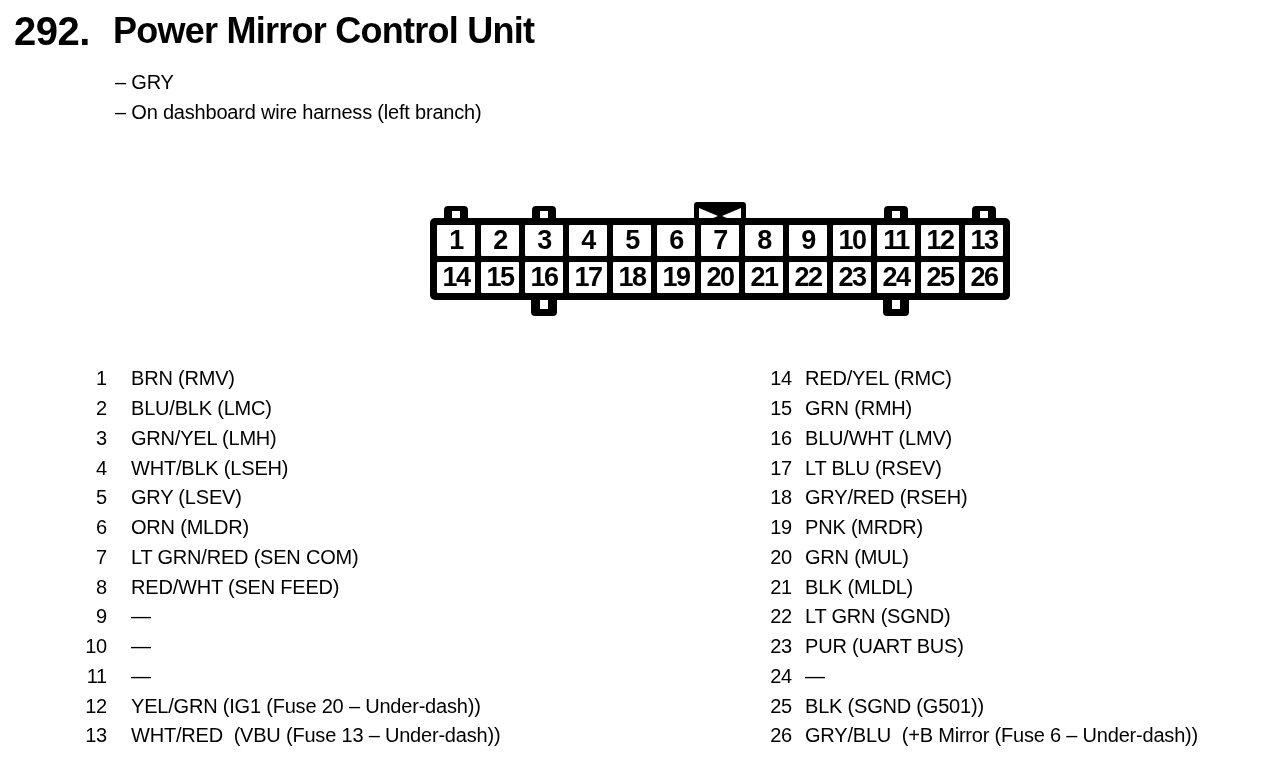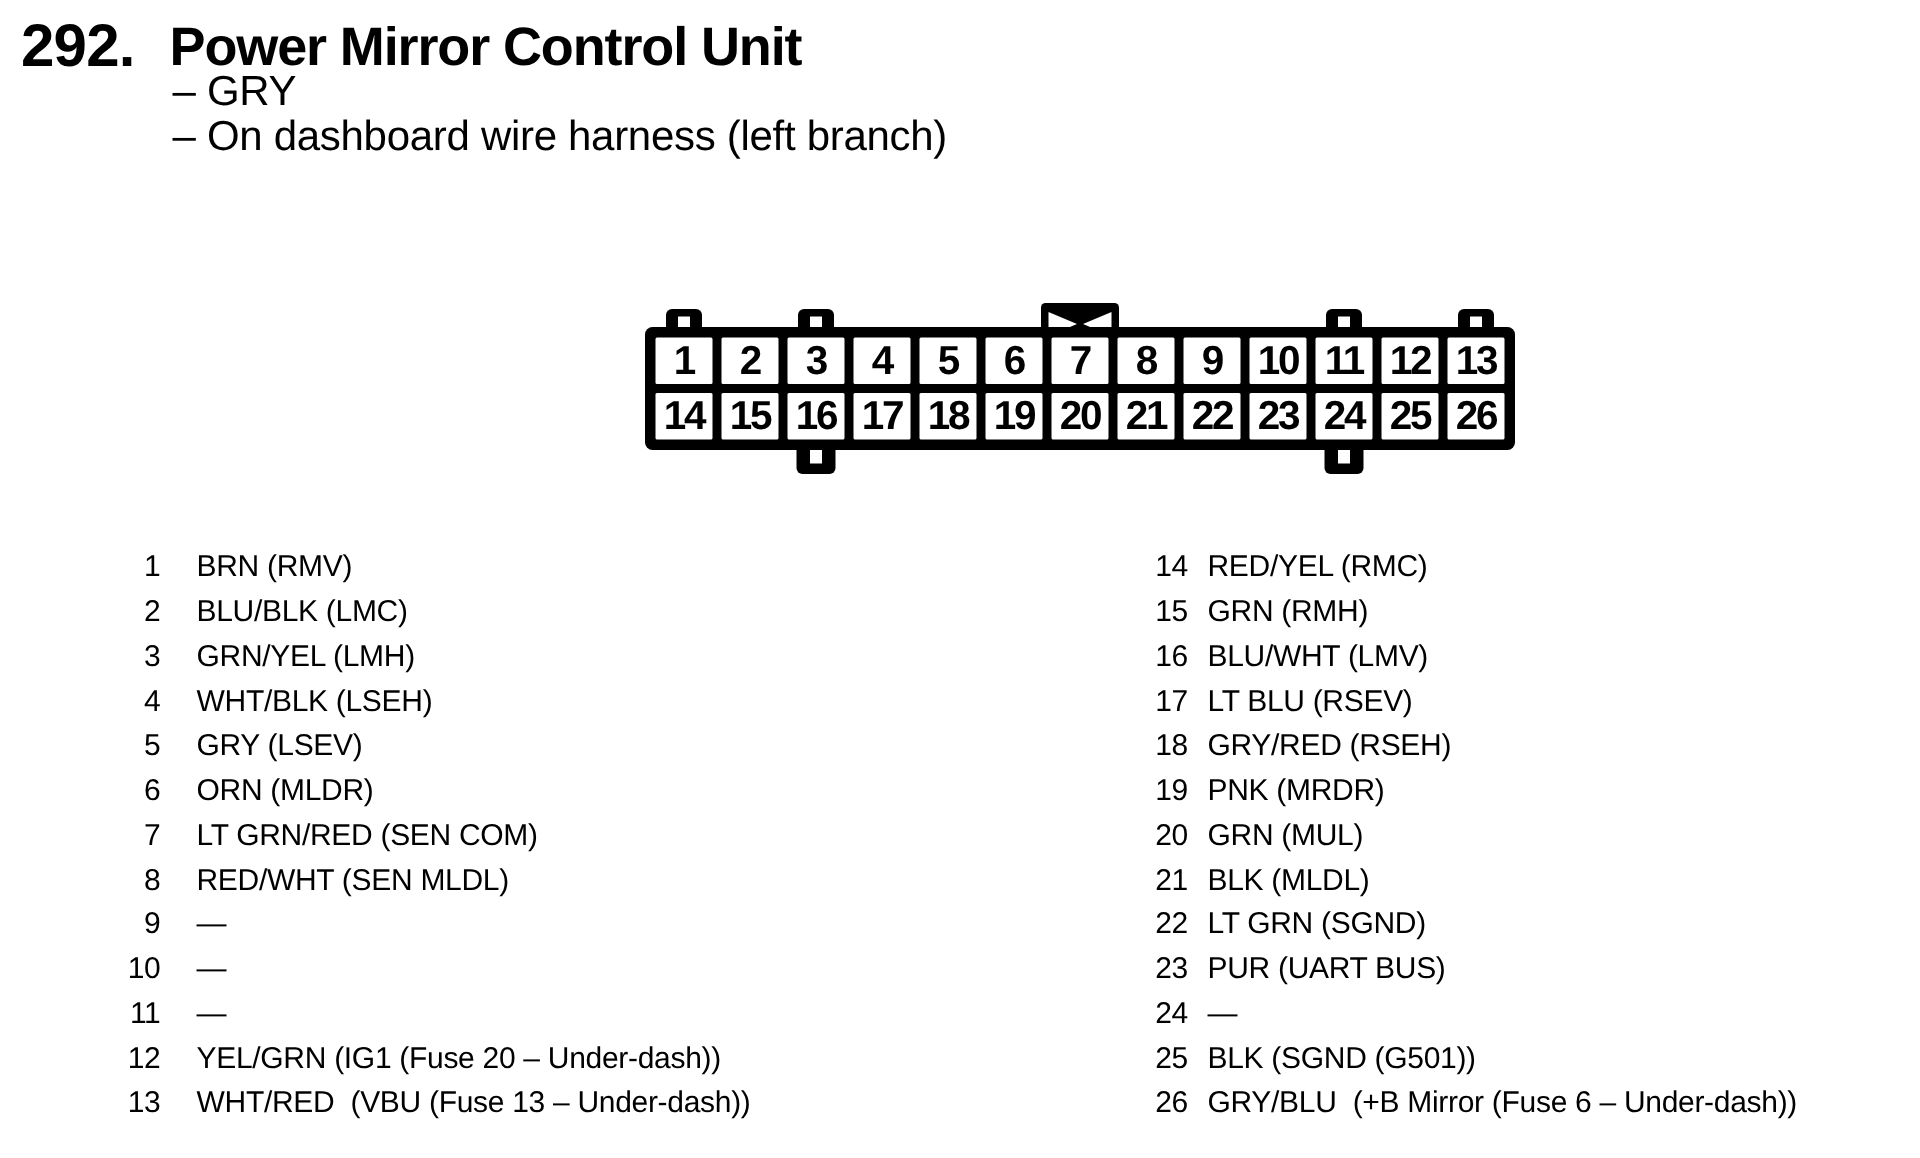--- a/index.html
+++ b/index.html
@@ -19,23 +19,23 @@
     font-size: 40px; line-height: 46px; font-weight: 700;
     letter-spacing: -0.5px;
   }
   .page-title {
     position: absolute; left: 113px; top: 8px;
     font-size: 36px; line-height: 46px; font-weight: 700;
     letter-spacing: -0.75px;
     margin: 0;
   }
   .detail-list {
-    position: absolute; left: 115px; top: 46px;
+    position: absolute; left: 115px; top: 68px;
     margin: 0; padding: 0; list-style: none;
-    font-size: 28px; line-height: 29.8px;
+    font-size: 20px; line-height: 29.8px;
     letter-spacing: -0.2px;
   }
 
   
   .connector { position: absolute; left: 430px; top: 202px; width: 580px; height: 114px; }
   .cbox {
     position: absolute; left: 0; top: 16px;
     width: 580px; height: 82px;
     background: #000; border-radius: 5px;
     box-sizing: border-box; padding: 7px;
@@ -179,21 +179,21 @@
       <div class="pinrow">
       <span class="pin-num">6</span>
       <span class="pin-label">ORN (MLDR)</span>
     </div>
       <div class="pinrow">
       <span class="pin-num">7</span>
       <span class="pin-label">LT GRN/RED (SEN COM)</span>
     </div>
       <div class="pinrow">
       <span class="pin-num">8</span>
-      <span class="pin-label">RED/WHT (SEN MLDL)</span>
+      <span class="pin-label">RED/WHT (SEN FEED)</span>
     </div>
       <div class="pinrow">
       <span class="pin-num">9</span>
       <span class="pin-label">—</span>
     </div>
       <div class="pinrow">
       <span class="pin-num">10</span>
       <span class="pin-label">—</span>
     </div>
       <div class="pinrow">

